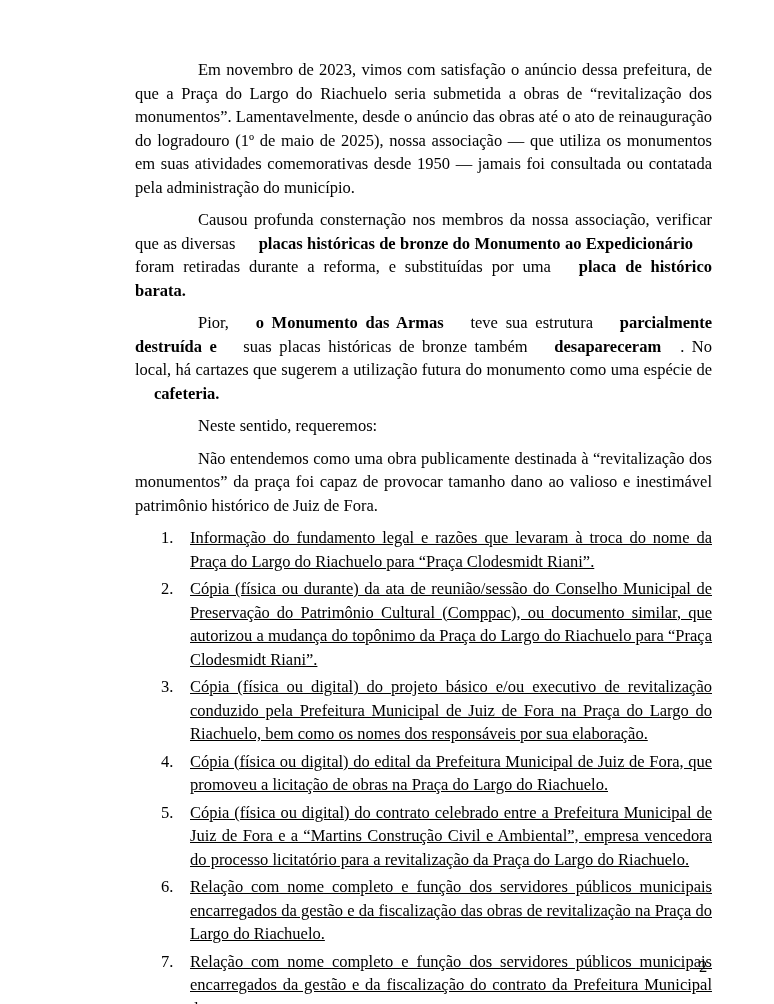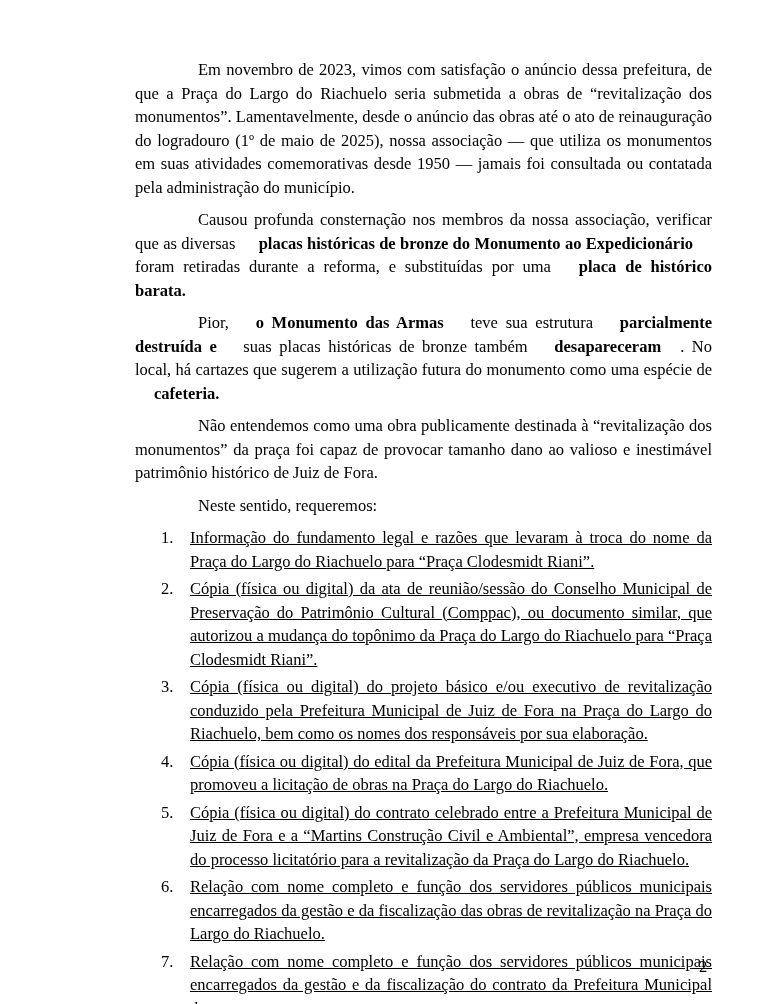--- a/index.html
+++ b/index.html
@@ -53,31 +53,31 @@
 </style>
 </head>
 <body>
 
 <div class="page">
   <div class="content">
     <div id="paragraphs">
         <p class="para"><span>Em novembro de 2023, vimos com satisfação o anúncio dessa prefeitura, de que a Praça do Largo do Riachuelo seria submetida a obras de “revitalização dos monumentos”. Lamentavelmente, desde o anúncio das obras até o ato de reinauguração do logradouro (1º de maio de 2025), nossa associação — que utiliza os monumentos em suas atividades comemorativas desde 1950 — jamais foi consultada ou contatada pela administração do município.</span></p>
         <p class="para"><span>Causou profunda consternação nos membros da nossa associação, verificar que as diversas </span><span class="bold">placas históricas de bronze do Monumento ao Expedicionário</span><span> foram retiradas durante a reforma, e substituídas por uma </span><span class="bold">placa de histórico barata.</span></p>
         <p class="para"><span>Pior, </span><span class="bold">o Monumento das Armas</span><span> teve sua estrutura </span><span class="bold">parcialmente destruída e</span><span> suas placas históricas de bronze também </span><span class="bold">desapareceram</span><span>. No local, há cartazes que sugerem a utilização futura do monumento como uma espécie de </span><span class="bold">cafeteria.</span></p>
+        <p class="para"><span>Neste sentido, requeremos:</span></p>
         <p class="para"><span>Não entendemos como uma obra publicamente destinada à “revitalização dos monumentos” da praça foi capaz de provocar tamanho dano ao valioso e inestimável patrimônio histórico de Juiz de Fora.</span></p>
-        <p class="para"><span>Neste sentido, requeremos:</span></p>
       </div>
     <div id="request-list" class="list">
         <div class="list-item">
           <span class="li-num">1.</span>
           <span class="li-text">Informação do fundamento legal e razões que levaram à troca do nome da Praça do Largo do Riachuelo para “Praça Clodesmidt Riani”.</span>
         </div>
         <div class="list-item">
           <span class="li-num">2.</span>
-          <span class="li-text">Cópia (física ou digital) da ata de reunião/sessão do Conselho Municipal de Preservação do Patrimônio Cultural (Comppac), ou documento similar, que autorizou a mudança do topônimo da Praça do Largo do Riachuelo para “Praça Clodesmidt Riani”.</span>
+          <span class="li-text">Cópia (física ou durante) da ata de reunião/sessão do Conselho Municipal de Preservação do Patrimônio Cultural (Comppac), ou documento similar, que autorizou a mudança do topônimo da Praça do Largo do Riachuelo para “Praça Clodesmidt Riani”.</span>
         </div>
         <div class="list-item">
           <span class="li-num">3.</span>
           <span class="li-text">Cópia (física ou digital) do projeto básico e/ou executivo de revitalização conduzido pela Prefeitura Municipal de Juiz de Fora na Praça do Largo do Riachuelo, bem como os nomes dos responsáveis por sua elaboração.</span>
         </div>
         <div class="list-item">
           <span class="li-num">4.</span>
           <span class="li-text">Cópia (física ou digital) do edital da Prefeitura Municipal de Juiz de Fora, que promoveu a licitação de obras na Praça do Largo do Riachuelo.</span>
         </div>
         <div class="list-item">

